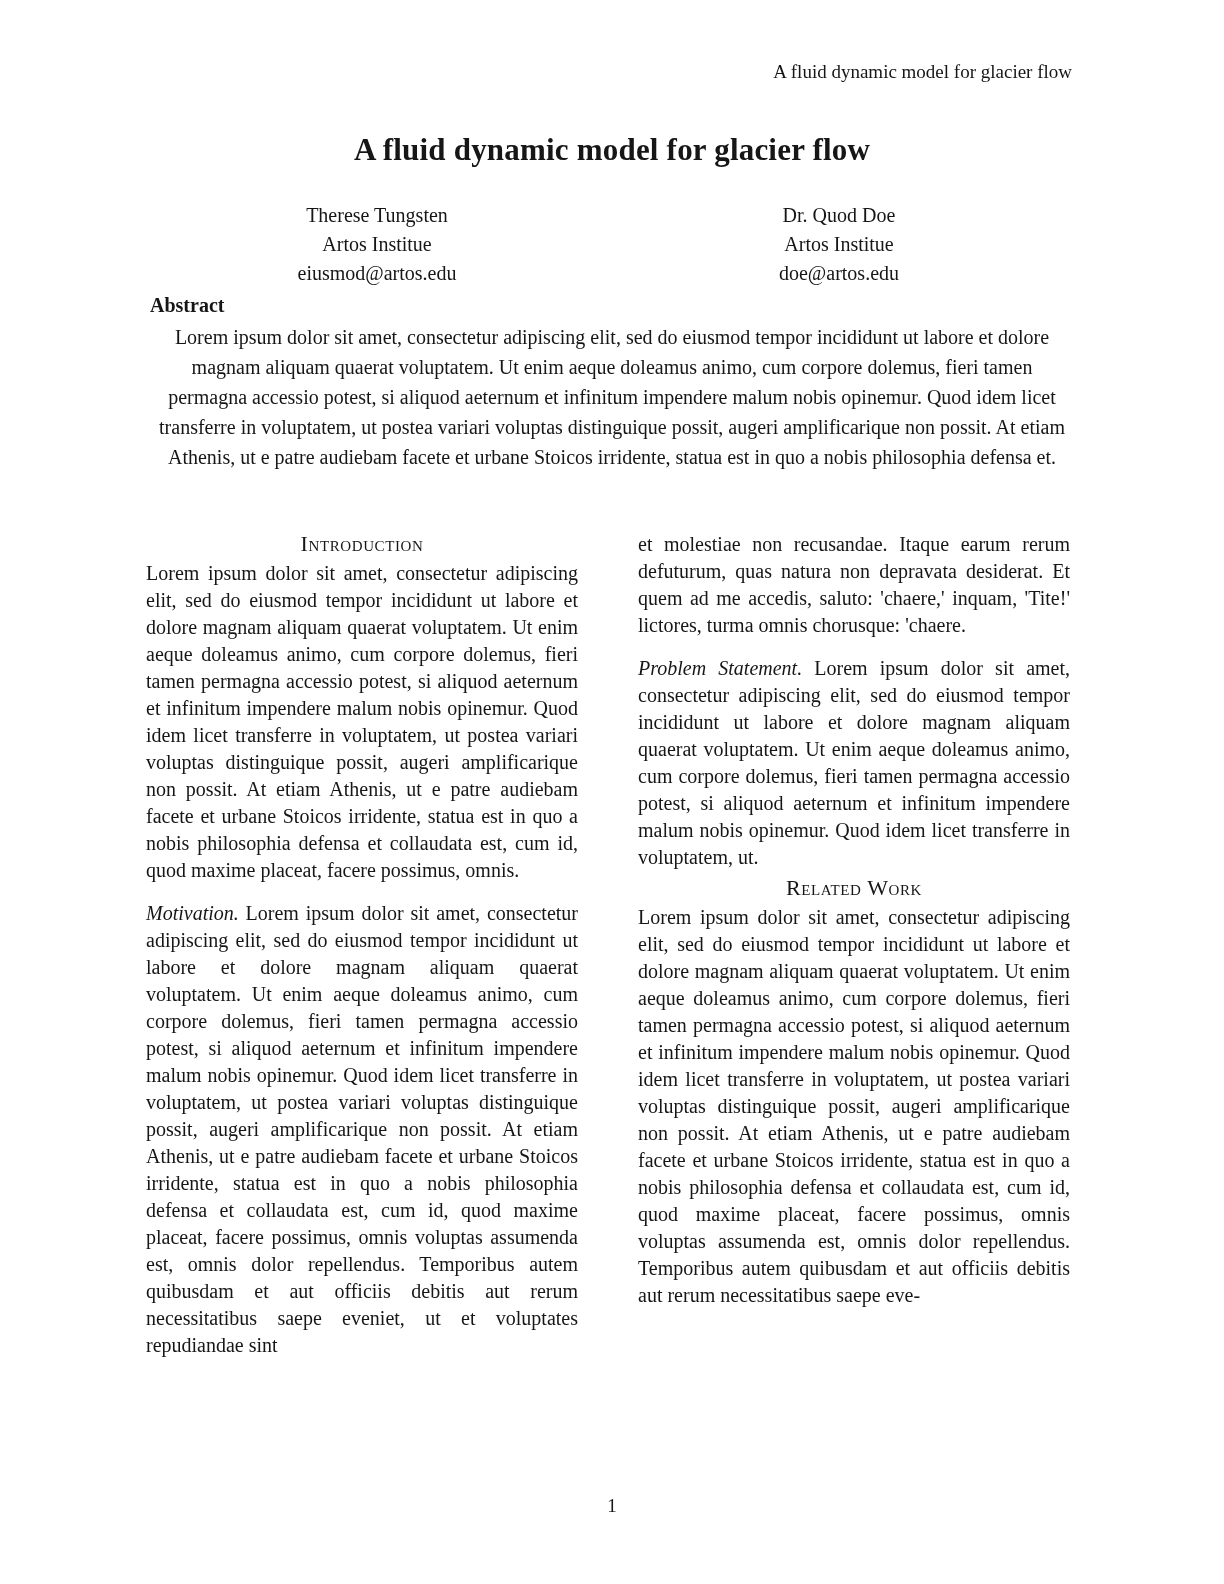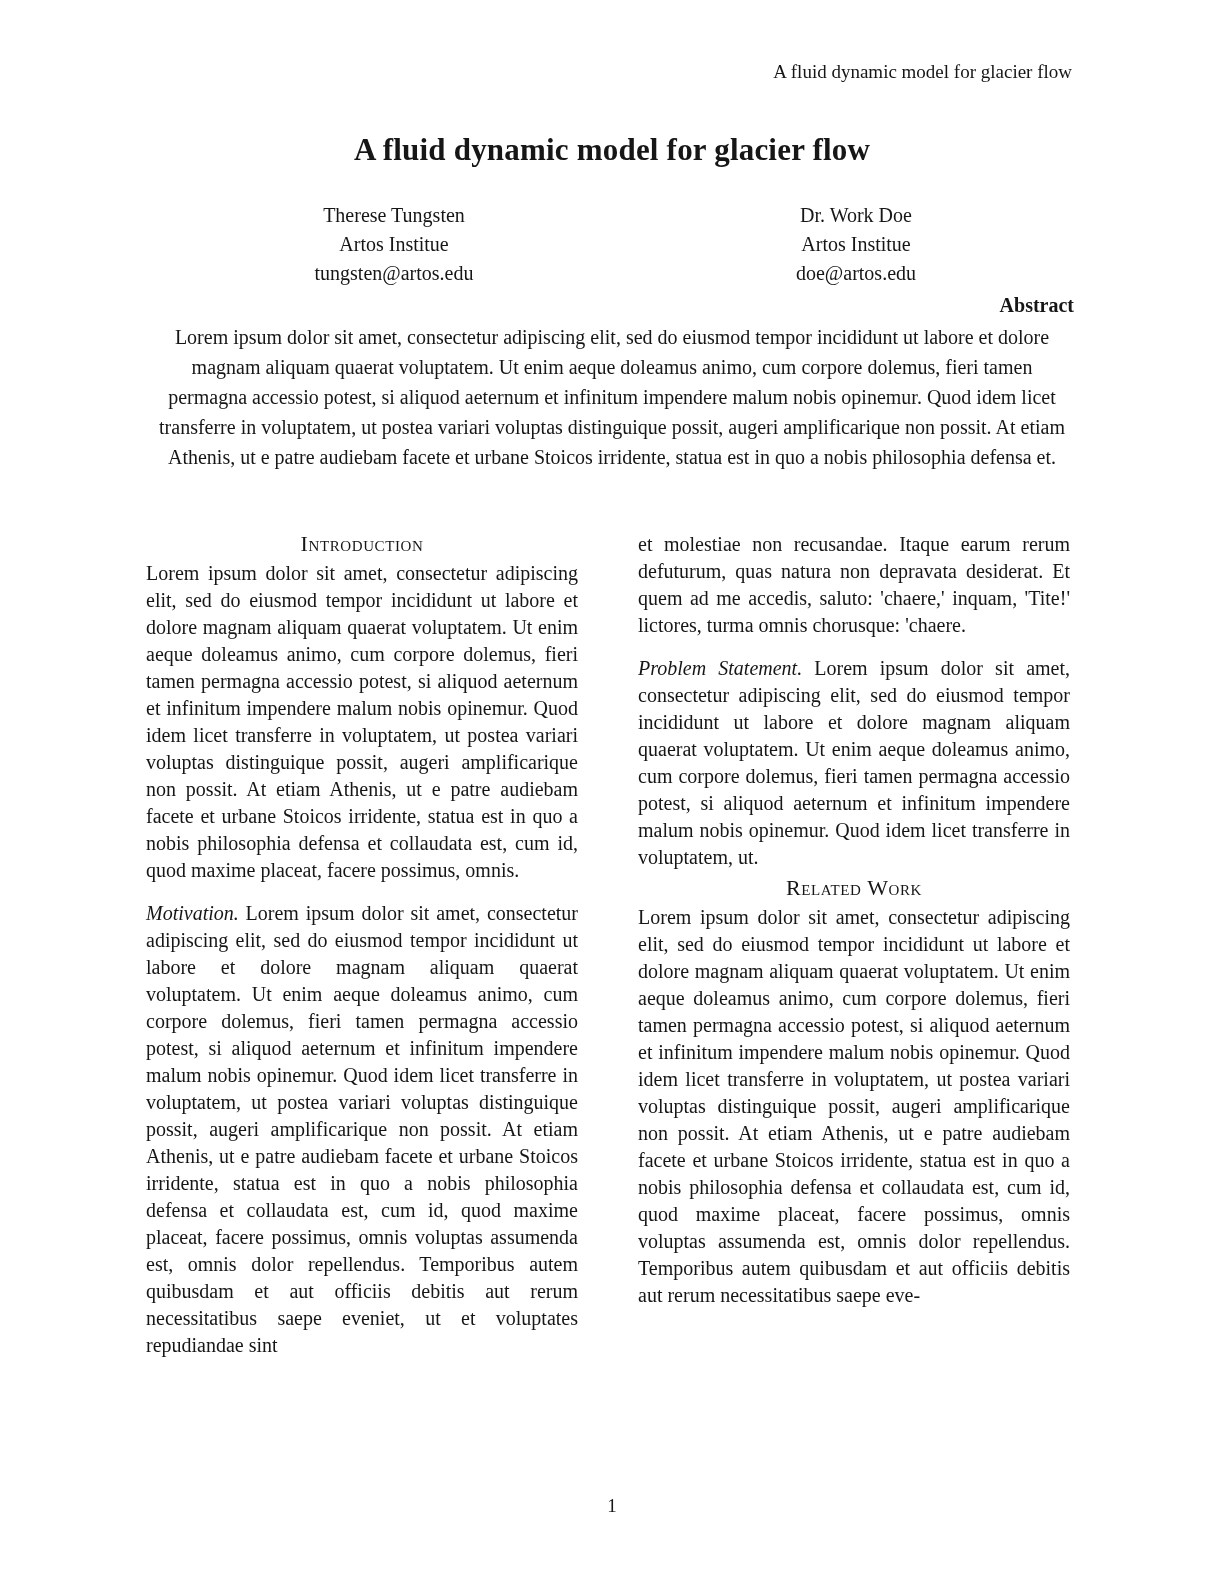--- a/index.html
+++ b/index.html
@@ -18,30 +18,30 @@
     font-size: 19px; line-height: 24px;
   }
 
   .paper-title {
     position: absolute; top: 132px; left: 0; width: 100%;
     margin: 0; text-align: center;
     font-size: 31px; font-weight: bold; letter-spacing: 0.2px;
   }
 
   .authors {
-    position: absolute; top: 201px; left: 163px; width: 924px;
+    position: absolute; top: 201px; left: 146px; width: 924px;
     display: flex;
   }
   .author { flex: 1 1 50%; text-align: center; font-size: 20px; line-height: 29px; }
 
   .abstract {
     position: absolute; top: 294px; left: 150px; width: 924px;
   }
   .abstract-heading {
-    text-align: right; font-weight: bold; font-size: 20px;
+    text-align: left; font-weight: bold; font-size: 20px;
     margin: 0 0 5px 0;
   }
   .abstract-text {
     margin: 0; text-align: center;
     font-size: 20px; line-height: 30px;
   }
 
   .columns {
     position: absolute; top: 531px; left: 146px; width: 924px;
     display: flex; gap: 60px;
@@ -74,24 +74,24 @@
 <div class="page">
 
   <div class="running-head">A fluid dynamic model for glacier flow</div>
 
   <h1 class="paper-title">A fluid dynamic model for glacier flow</h1>
 
   <div class="authors">
       <div class="author">
         <div>Therese Tungsten</div>
         <div>Artos Institue</div>
-        <div>tungsten@artos.edu</div>
+        <div>eiusmod@artos.edu</div>
       </div>
       <div class="author">
-        <div>Dr. Work Doe</div>
+        <div>Dr. Quod Doe</div>
         <div>Artos Institue</div>
         <div>doe@artos.edu</div>
       </div>
     </div>
 
   <div class="abstract">
     <div class="abstract-heading">Abstract</div>
     <p class="abstract-text">Lorem ipsum dolor sit amet, consectetur adipiscing elit, sed do eiusmod tempor incididunt ut labore et dolore magnam aliquam quaerat voluptatem. Ut enim aeque doleamus animo, cum corpore dolemus, fieri tamen permagna accessio potest, si aliquod aeternum et infinitum impendere malum nobis opinemur. Quod idem licet transferre in voluptatem, ut postea variari voluptas distinguique possit, augeri amplificarique non possit. At etiam Athenis, ut e patre audiebam facete et urbane Stoicos irridente, statua est in quo a nobis philosophia defensa et.</p>
   </div>
 

